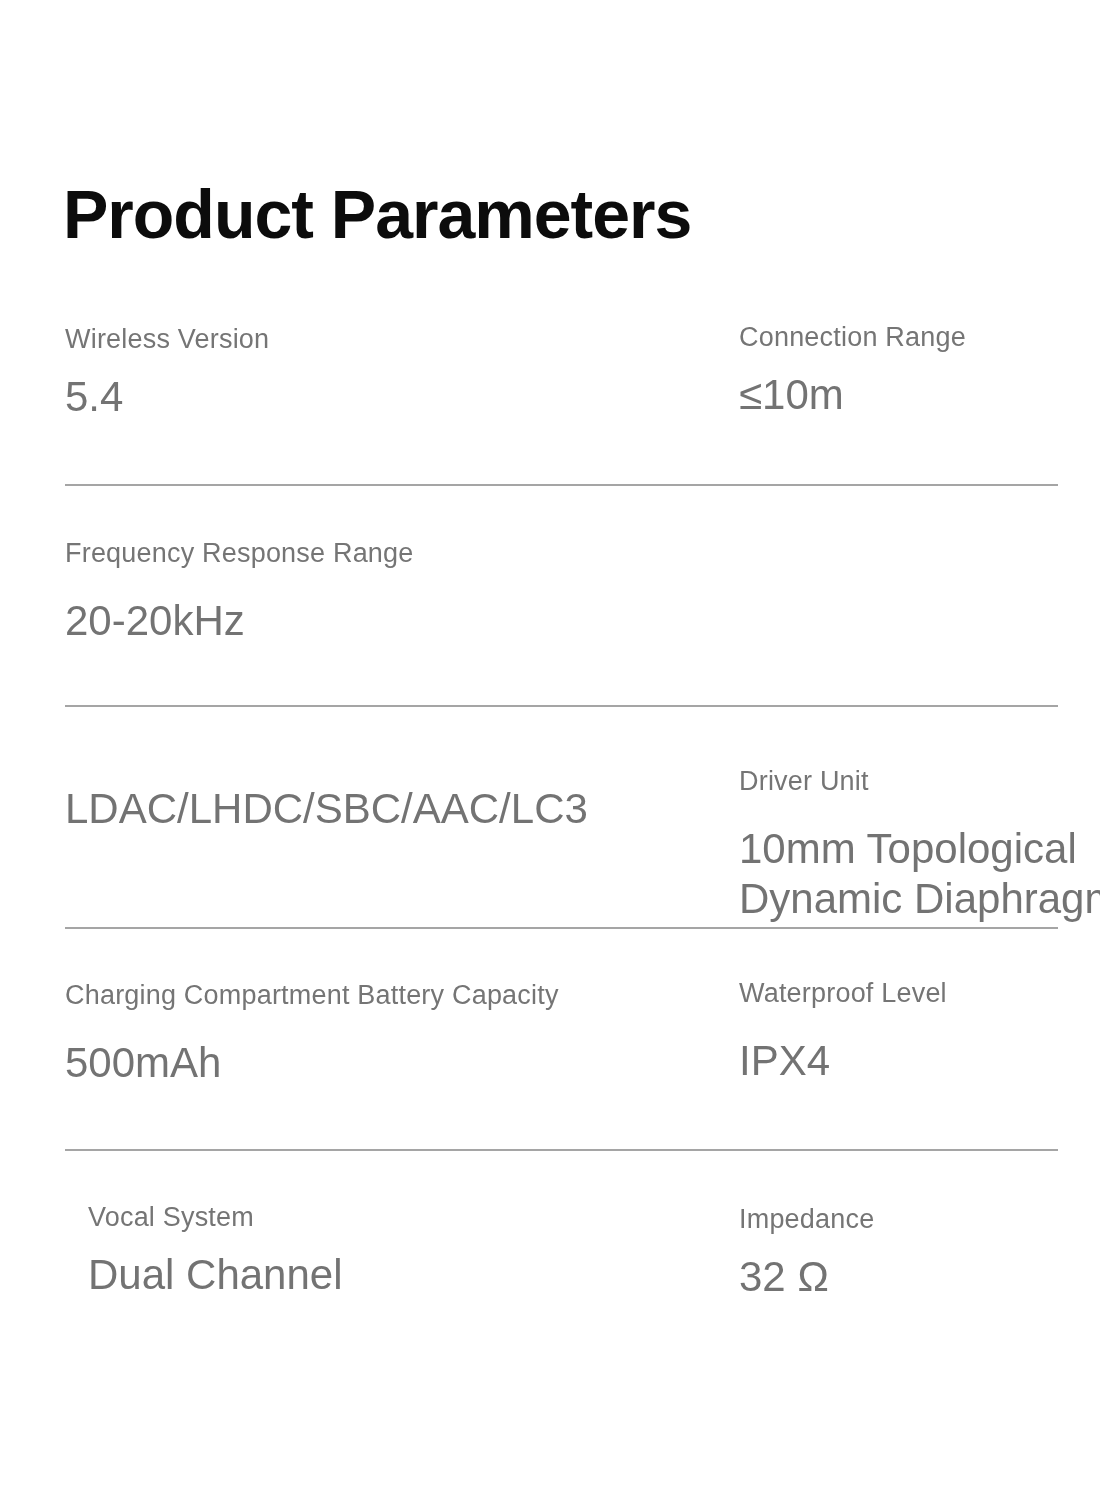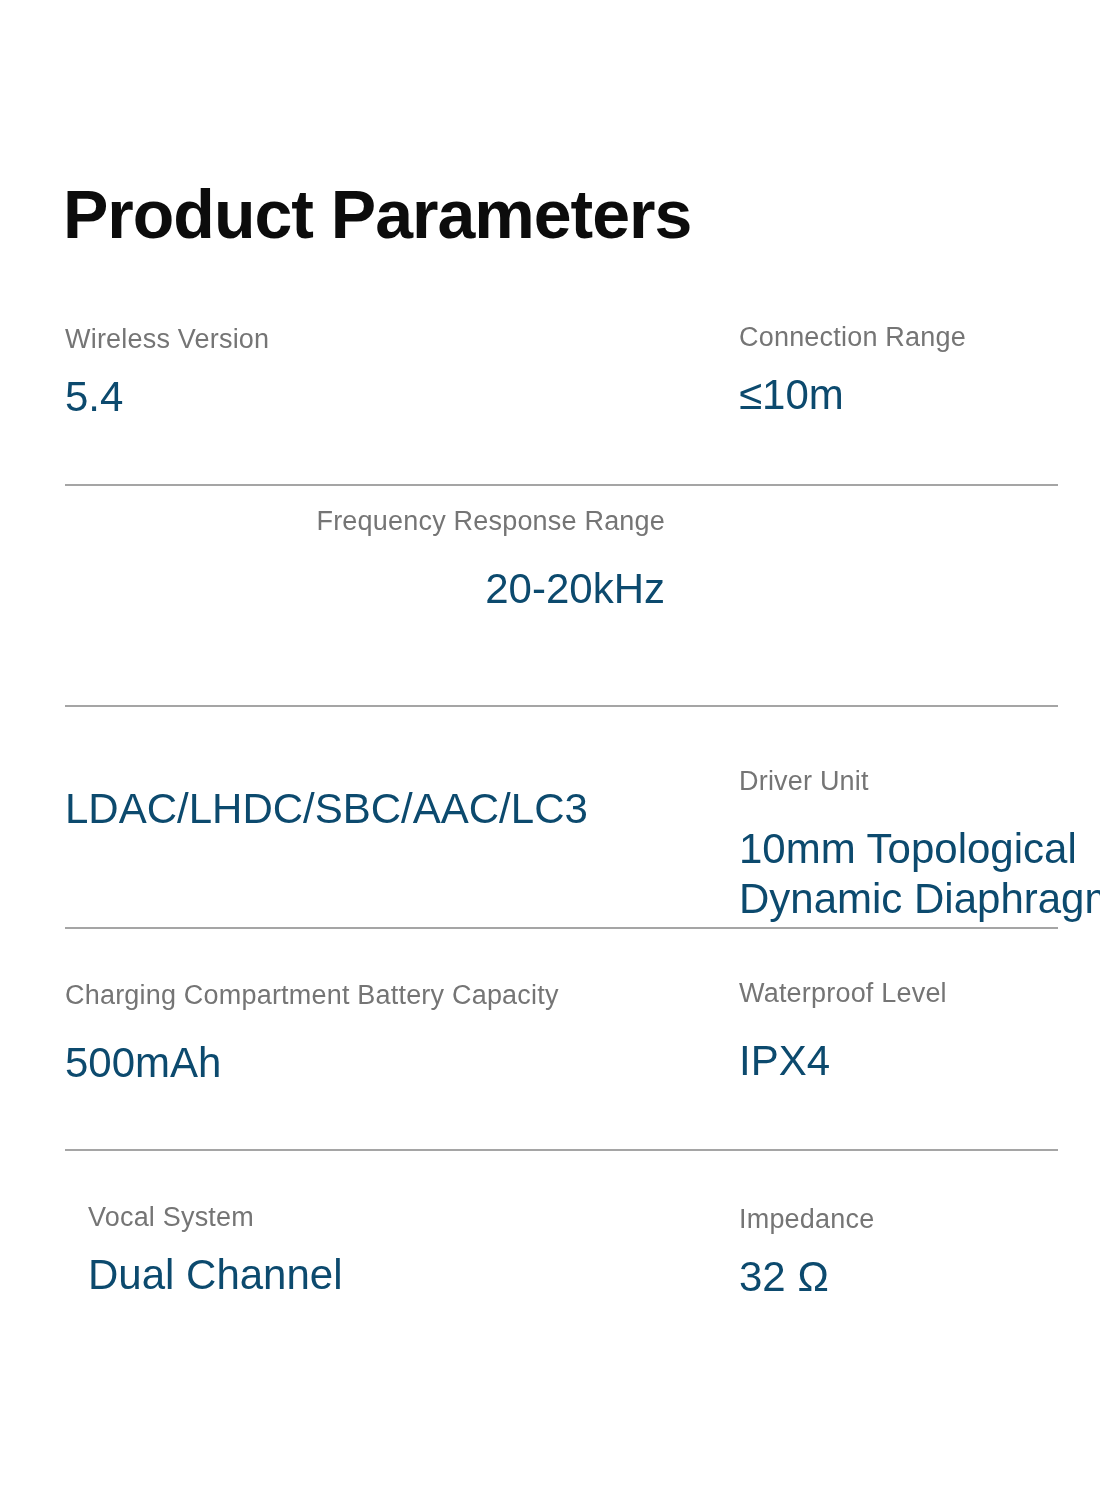--- a/index.html
+++ b/index.html
@@ -34,31 +34,31 @@
     font-size: 27px;
     line-height: 34px;
     font-weight: normal;
     color: #757575;
     letter-spacing: 0.2px;
   }
   .cell .value {
     font-size: 42px;
     line-height: 50px;
     font-weight: normal;
-    color: #0c4a6e;
+    color: #737373;
     margin-top: 16px;
     letter-spacing: 0px;
   }
   .cell.v-lg .value { margin-top: 26px; }
   .col-r { width: 385px; margin-left: 44px; }
 
   
   .c1l { left: 65px;  top: 322px; }
   .c1r { left: 695px; top: 320px; }
-  .c2l { left: 65px;  top: 504px; text-align: right; }
+  .c2l { left: 65px;  top: 536px; }
   .c2r { left: 695px; top: 546px; }
   .c3l { left: 65px;  top: 758px; }
   .c3r { left: 695px; top: 764px; }
   .c4l { left: 65px;  top: 978px; }
   .c4r { left: 695px; top: 976px; }
   .c5l { left: 64px;  top: 1200px; margin-left: 24px; }
   .c5r { left: 695px; top: 1202px; }
 
   .divider {
     position: absolute;

